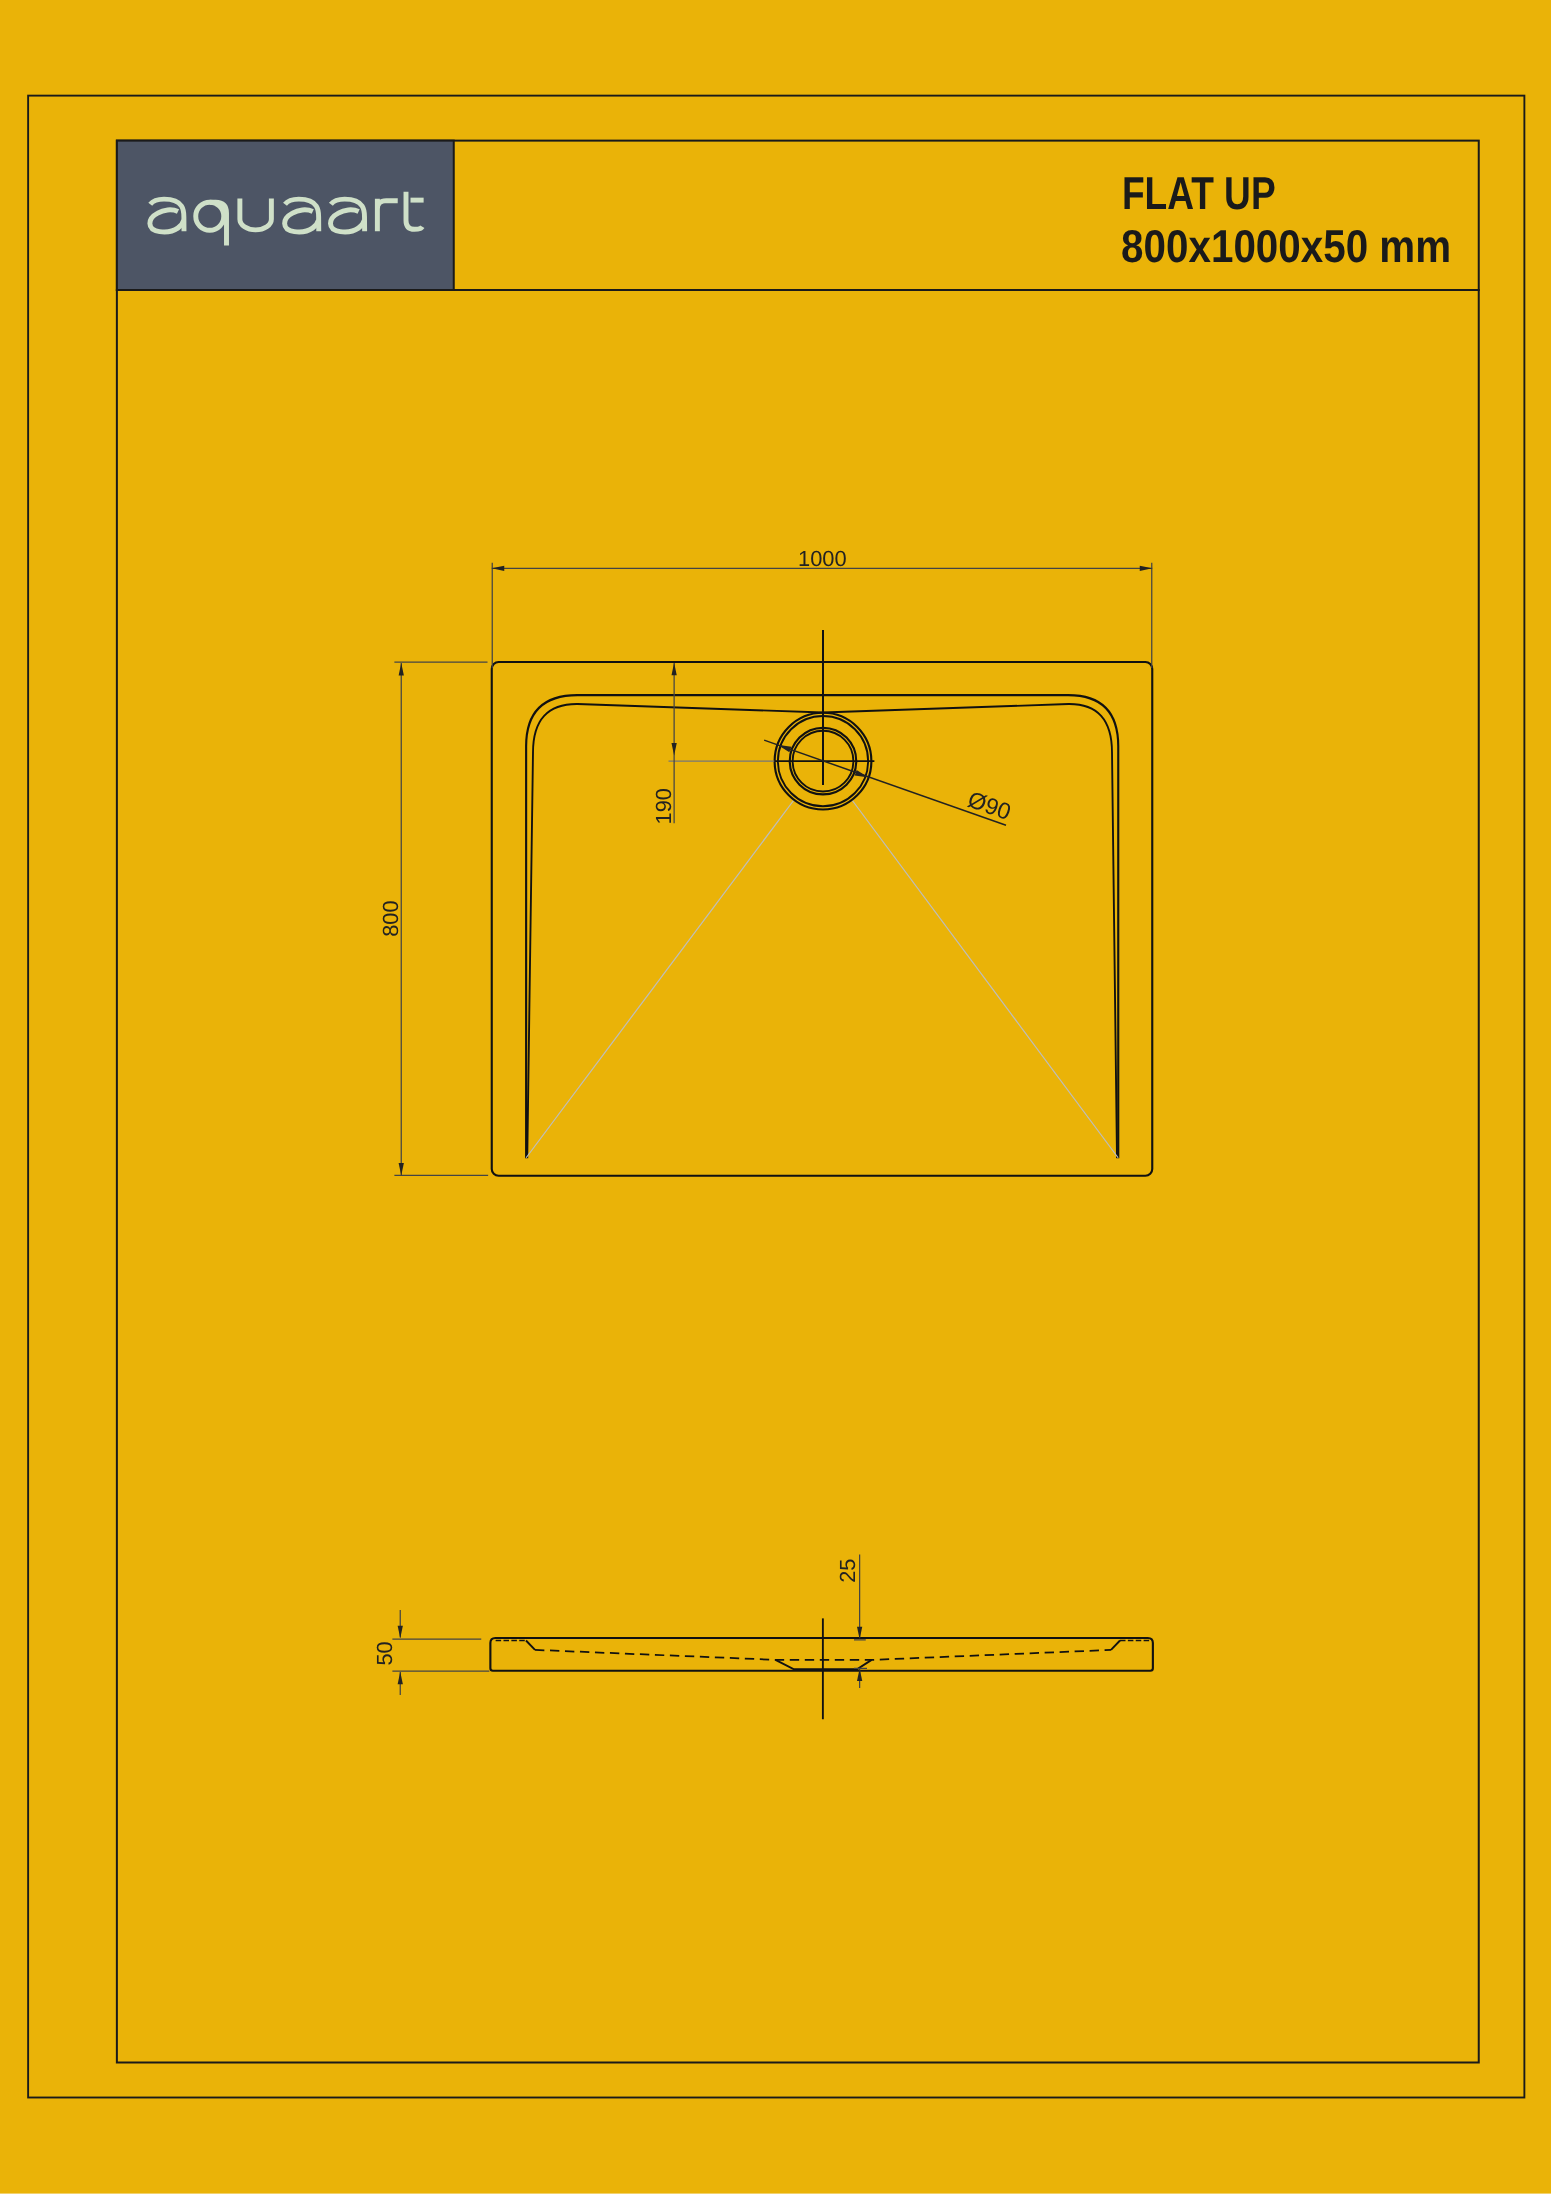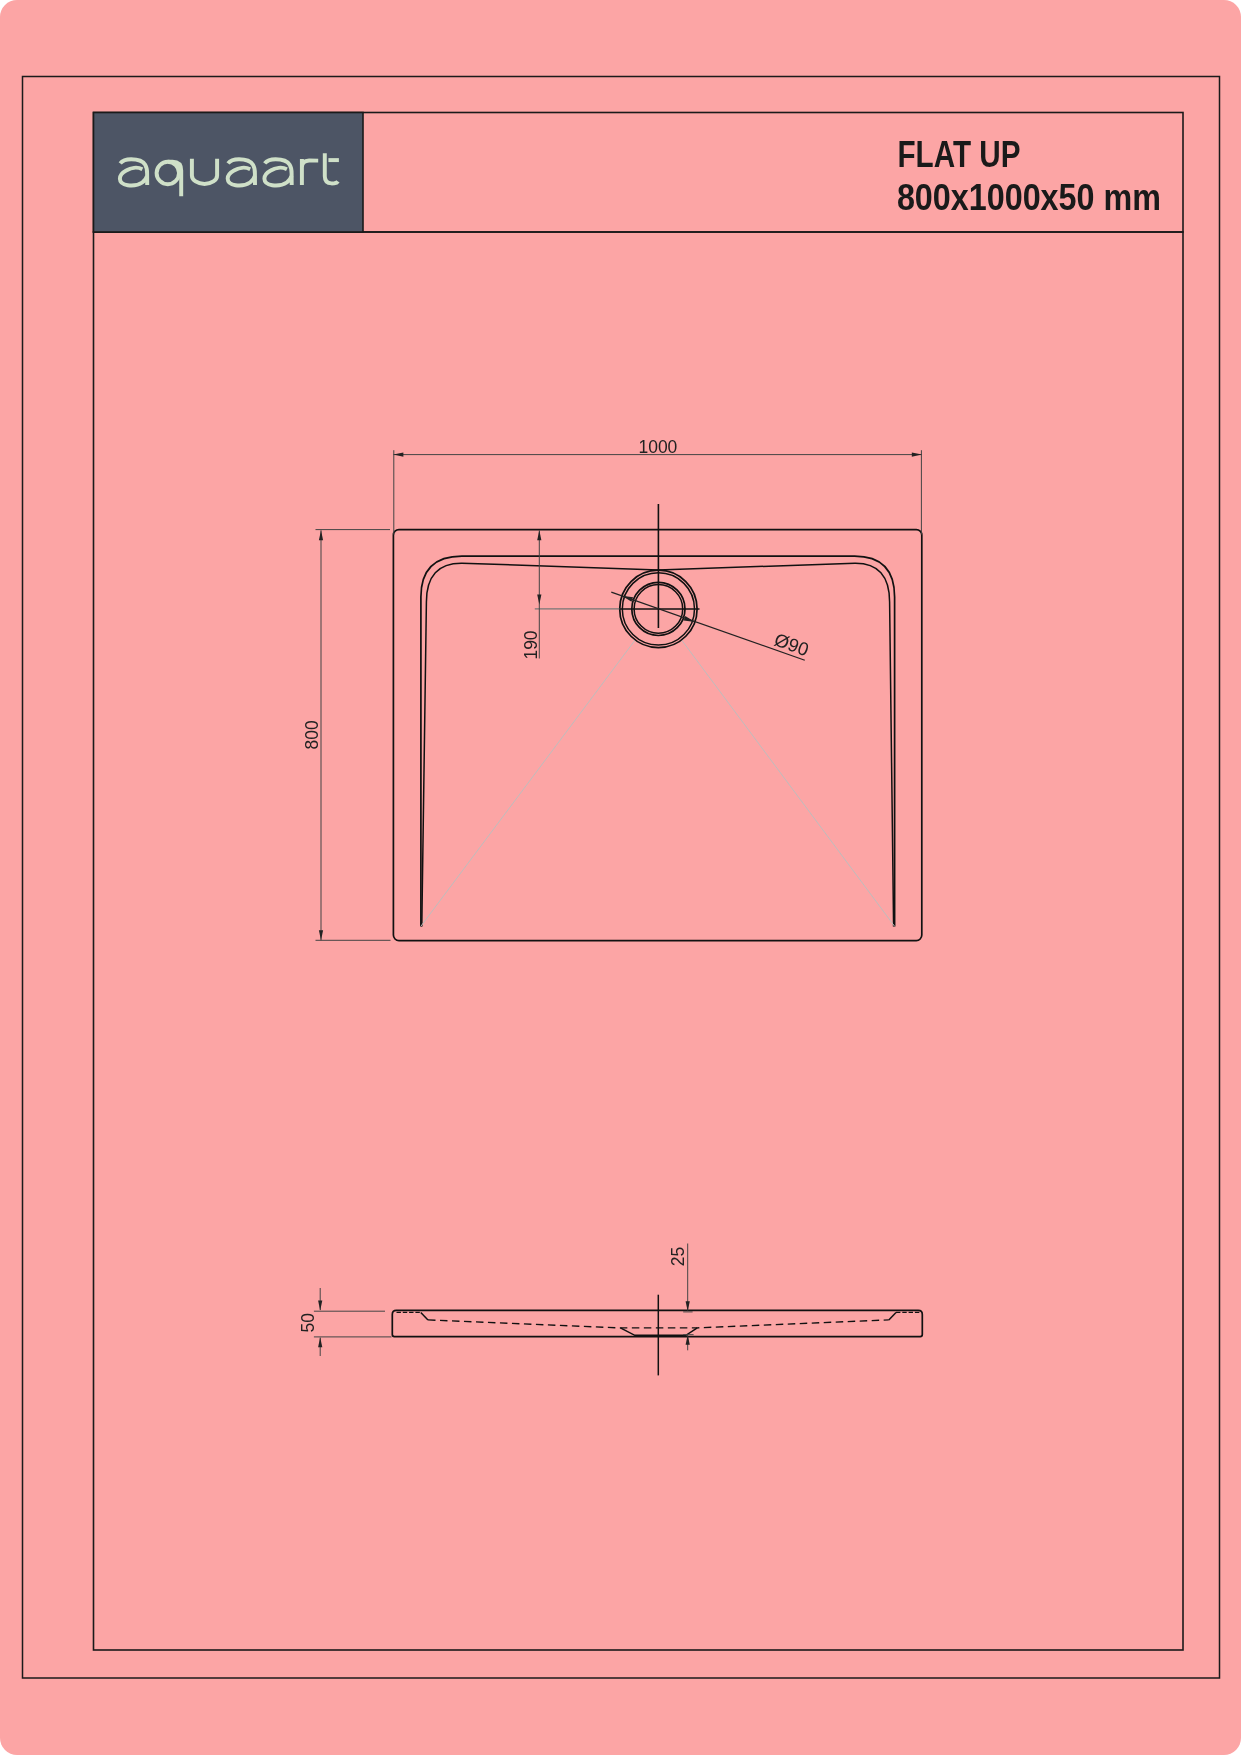--- a/index.html
+++ b/index.html
@@ -1,16 +1,16 @@
 <!DOCTYPE html>
 <html><head>
 <meta charset="utf-8">
 <style>
   html,body{margin:0;padding:0;background:#fff;}
-  #page{position:relative;width:1241px;height:1755px;background:#fca5a5;font-family:"Liberation Sans",sans-serif;border-radius:17px;}
+  #page{position:relative;width:1241px;height:1755px;background:#eab308;font-family:"Liberation Sans",sans-serif;}
   svg{position:absolute;left:0;top:0;}
   text{font-family:"Liberation Sans",sans-serif;}
 </style>
 </head>
 <body>
 
 <div id="page">
 <svg width="1241" height="1755" viewBox="0 0 1241 1755">
 
   <rect x="22.5" y="76.5" width="1197" height="1601.5" fill="none" stroke="#1a1a1a" stroke-width="1.5"></rect>

